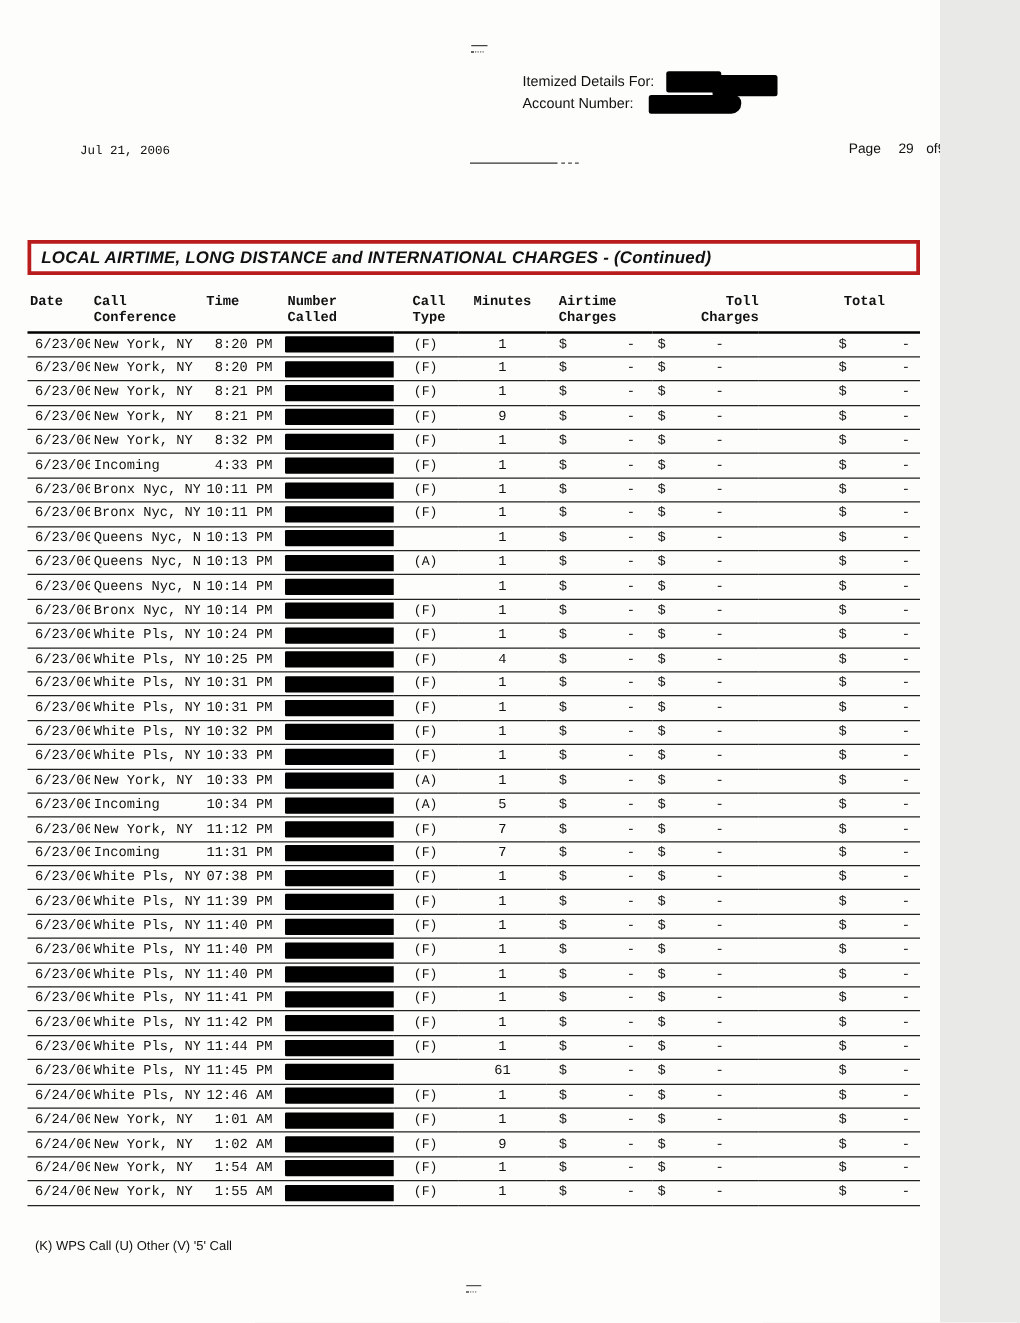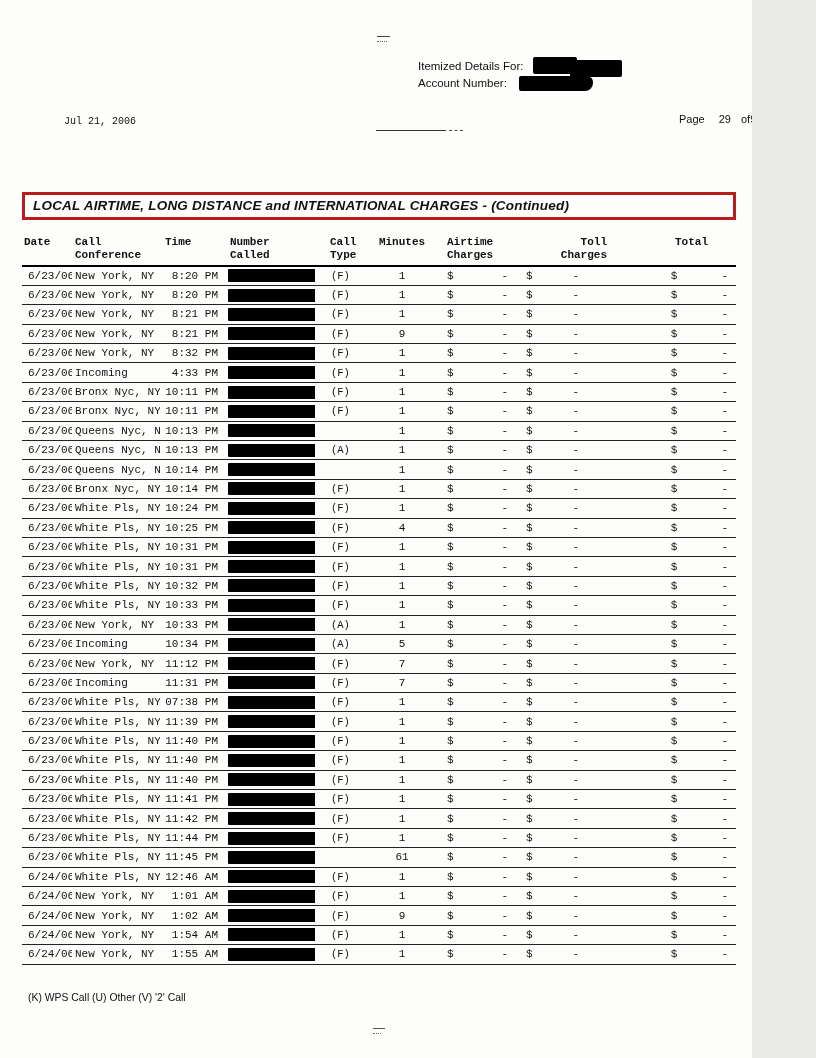--- a/index.html
+++ b/index.html
@@ -1167,15 +1167,15 @@
               <div class="charge charge-total">
                 <span>$</span>
                 <span>-</span>
               </div>
             </td>
           </tr>
         </tbody>
     </table>
   </div>
 
-  <div class="legend-2">(K) WPS Call (U) Other (V) '2' Call</div>
+  <div class="legend-2">(K) WPS Call (U) Other (V) '5' Call</div>
 
 </div>
 
 </body></html>

